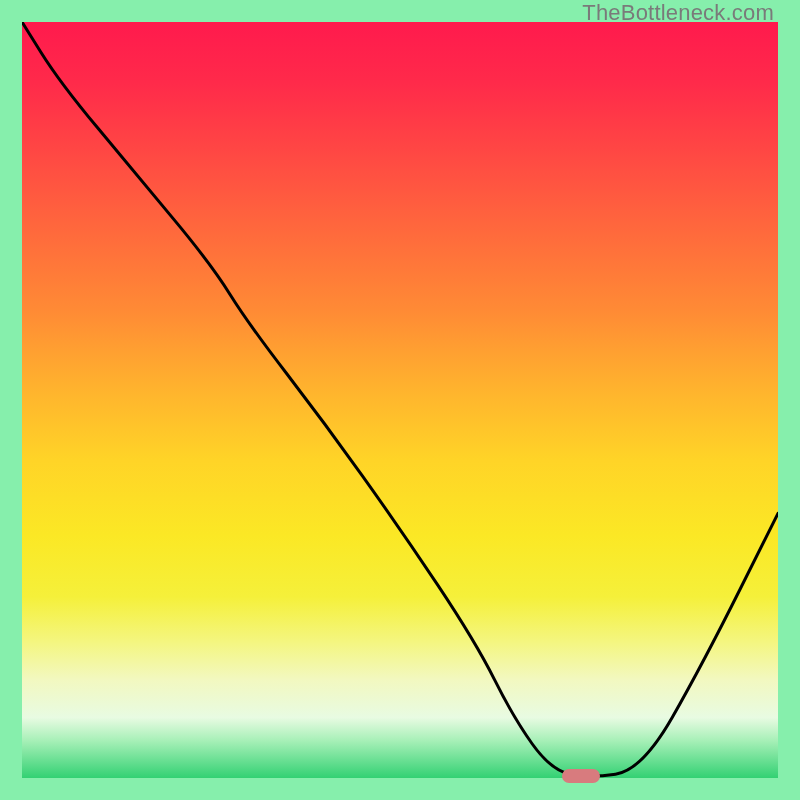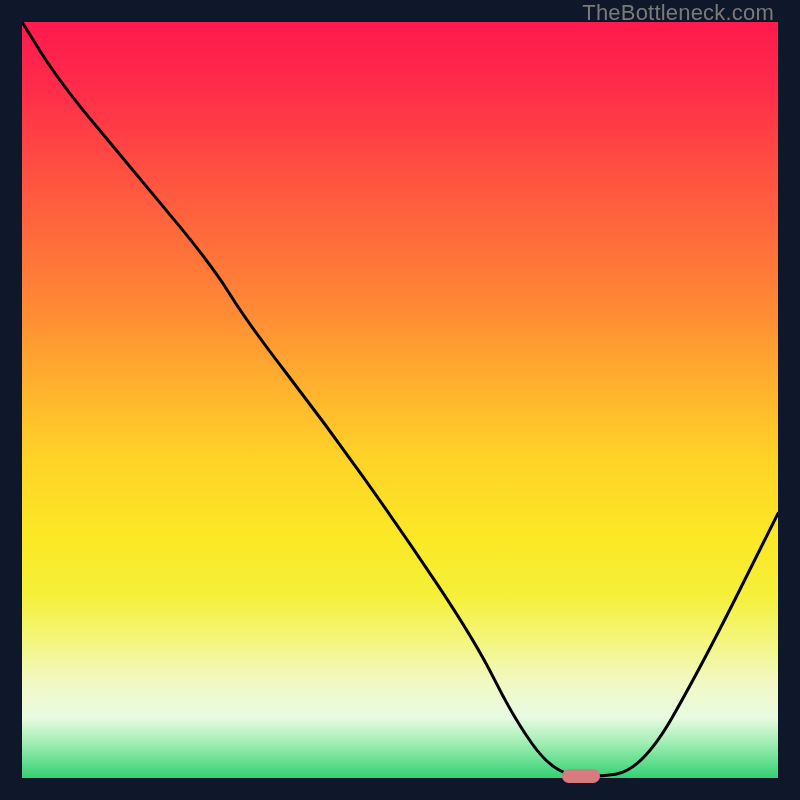--- a/index.html
+++ b/index.html
@@ -1,16 +1,16 @@
 <!DOCTYPE html>
 <html><head>
 <meta charset="utf-8">
 <style>
   html,body{margin:0;padding:0;width:800px;height:800px;background:#000;}
-  .frame{position:relative;width:800px;height:800px;background:#0f172a;}
+  .frame{position:relative;width:800px;height:800px;background:#86efac;}
   .plot{
     position:absolute;
     left:22px;top:22px;
     width:756px;height:756px;
     background:linear-gradient(to bottom,
       #ff1a4d 0%,
       #ff2a4a 8%,
       #ff4a43 18%,
       #ff6a3c 28%,
       #ff8a35 38%,

